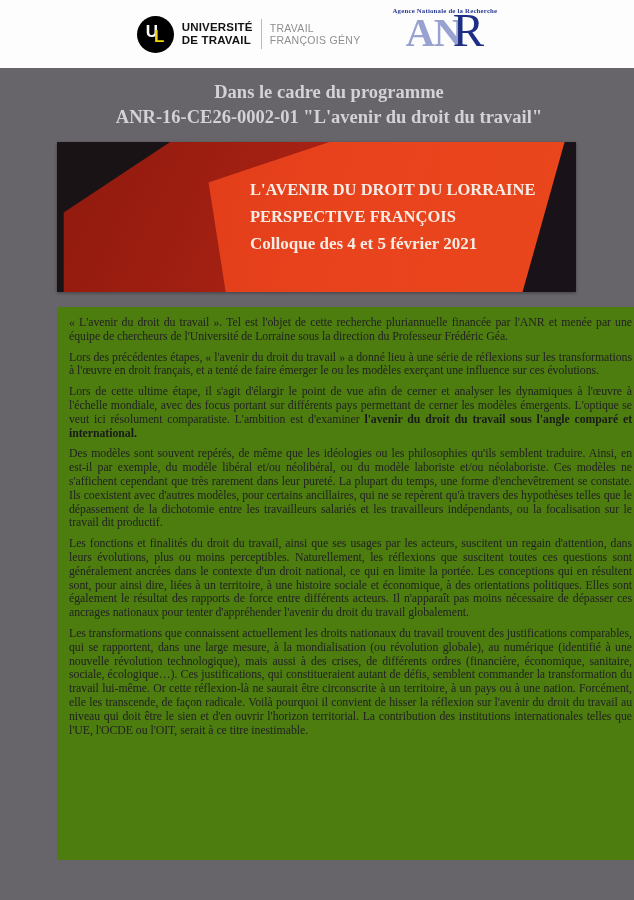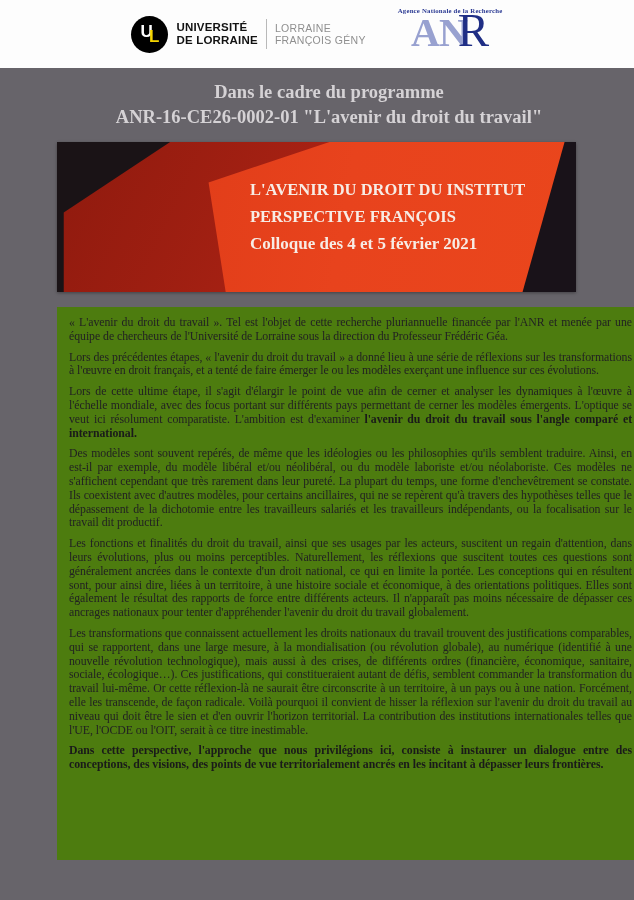--- a/index.html
+++ b/index.html
@@ -101,25 +101,25 @@
 <div class="page">
 
   <div class="top-strip">
     <div class="ul-logo">
       <div class="ul-circle">
         <span class="ul-u">U</span>
         <span class="ul-l">L</span>
       </div>
       <div class="ul-name">
         <div>UNIVERSITÉ</div>
-        <div>DE LORRAINE</div>
+        <div>DE TRAVAIL</div>
       </div>
       <div class="logo-divider"></div>
       <div class="ifg-name">
-        <div>LORRAINE</div>
+        <div>TRAVAIL</div>
         <div>FRANÇOIS GÉNY</div>
       </div>
     </div>
     <div class="anr-logo">
       <div class="anr-tagline">Agence Nationale de la Recherche</div>
       <div class="anr-letters">
         <span class="anr-an">AN</span><span class="anr-r">R</span>
       </div>
     </div>
   </div>
@@ -130,31 +130,30 @@
       <div>Dans le cadre du programme</div>
       <div>ANR-16-CE26-0002-01 "L'avenir du droit du travail"</div>
     </div>
 
     <div class="event-banner">
       <div class="layer layer-darkred"></div>
       <div class="layer layer-orange"></div>
       <div class="layer layer-blackwedge"></div>
       <div class="banner-text">
         <div class="banner-title">
-          <div>L'AVENIR DU DROIT DU INSTITUT</div>
+          <div>L'AVENIR DU DROIT DU LORRAINE</div>
           <div>PERSPECTIVE FRANÇOIS</div>
         </div>
         <div class="banner-date">Colloque des 4 et 5 février 2021</div>
       </div>
     </div>
 
     <div class="text-box">
       <p><span>« L'avenir du droit du travail ». Tel est l'objet de cette recherche pluriannuelle financée par l'ANR et menée par une équipe de chercheurs de l'Université de Lorraine sous la direction du Professeur Frédéric Géa.</span></p>
       <p><span>Lors des précédentes étapes, « l'avenir du droit du travail » a donné lieu à une série de réflexions sur les transformations à l'œuvre en droit français, et a tenté de faire émerger le ou les modèles exerçant une influence sur ces évolutions.</span></p>
       <p><span>Lors de cette ultime étape, il s'agit d'élargir le point de vue afin de cerner et analyser les dynamiques à l'œuvre à l'échelle mondiale, avec des focus portant sur différents pays permettant de cerner les modèles émergents. L'optique se veut ici résolument comparatiste. L'ambition est d'examiner </span><b>l'avenir du droit du travail sous l'angle comparé et international.</b></p>
       <p><span>Des modèles sont souvent repérés, de même que les idéologies ou les philosophies qu'ils semblent traduire. Ainsi, en est-il par exemple, du modèle libéral et/ou néolibéral, ou du modèle laboriste et/ou néolaboriste. Ces modèles ne s'affichent cependant que très rarement dans leur pureté. La plupart du temps, une forme d'enchevêtrement se constate. Ils coexistent avec d'autres modèles, pour certains ancillaires, qui ne se repèrent qu'à travers des hypothèses telles que le dépassement de la dichotomie entre les travailleurs salariés et les travailleurs indépendants, ou la focalisation sur le travail dit productif.</span></p>
       <p><span>Les fonctions et finalités du droit du travail, ainsi que ses usages par les acteurs, suscitent un regain d'attention, dans leurs évolutions, plus ou moins perceptibles. Naturellement, les réflexions que suscitent toutes ces questions sont généralement ancrées dans le contexte d'un droit national, ce qui en limite la portée. Les conceptions qui en résultent sont, pour ainsi dire, liées à un territoire, à une histoire sociale et économique, à des orientations politiques. Elles sont également le résultat des rapports de force entre différents acteurs. Il n'apparaît pas moins nécessaire de dépasser ces ancrages nationaux pour tenter d'appréhender l'avenir du droit du travail globalement.</span></p>
       <p><span>Les transformations que connaissent actuellement les droits nationaux du travail trouvent des justifications comparables, qui se rapportent, dans une large mesure, à la mondialisation (ou révolution globale), au numérique (identifié à une nouvelle révolution technologique), mais aussi à des crises, de différents ordres (financière, économique, sanitaire, sociale, écologique…). Ces justifications, qui constitueraient autant de défis, semblent commander la transformation du travail lui-même. Or cette réflexion-là ne saurait être circonscrite à un territoire, à un pays ou à une nation. Forcément, elle les transcende, de façon radicale. Voilà pourquoi il convient de hisser la réflexion sur l'avenir du droit du travail au niveau qui doit être le sien et d'en ouvrir l'horizon territorial. La contribution des institutions internationales telles que l'UE, l'OCDE ou l'OIT, serait à ce titre inestimable.</span></p>
-      <p><b>Dans cette perspective, l'approche que nous privilégions ici, consiste à instaurer un dialogue entre des conceptions, des visions, des points de vue territorialement ancrés en les incitant à dépasser leurs frontières.</b></p>
     </div>
 
   </div>
 </div>
 
 </body></html>

